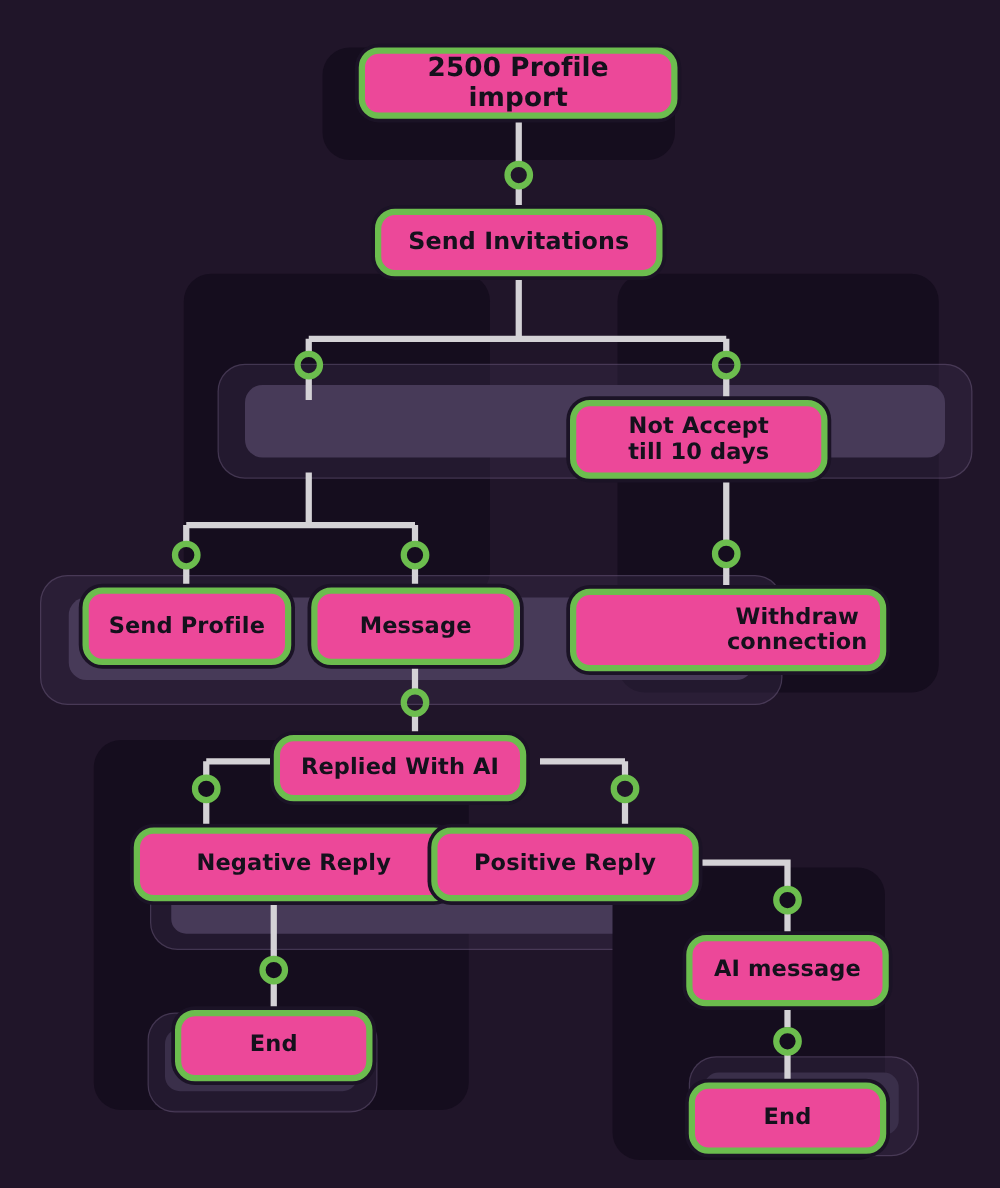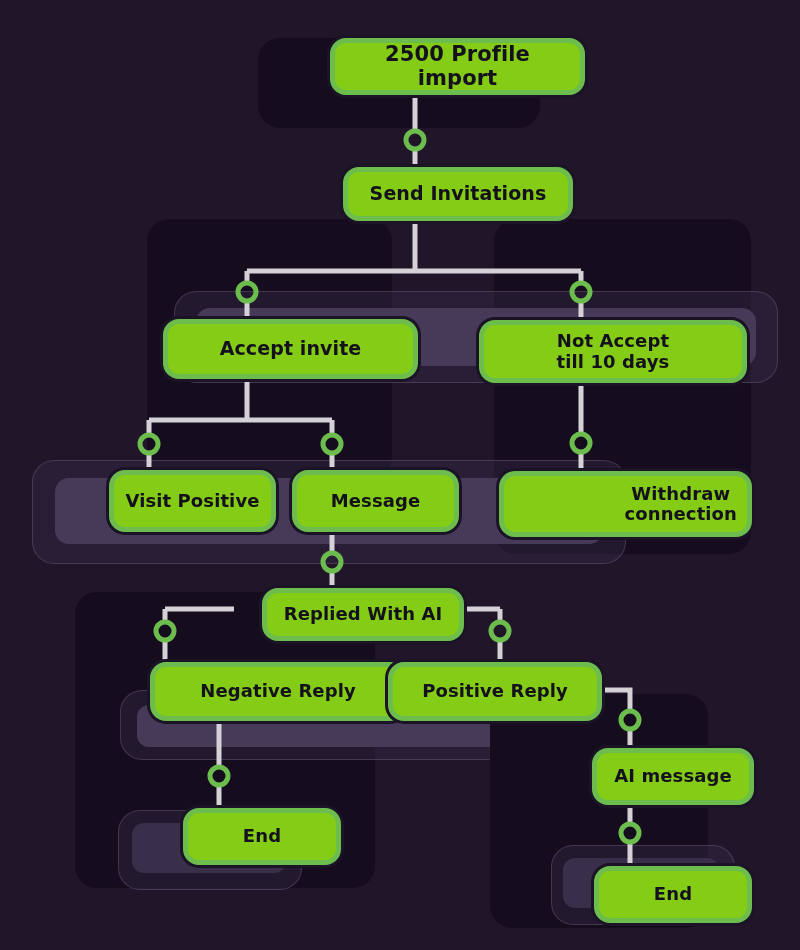--- a/index.html
+++ b/index.html
@@ -44,33 +44,32 @@
     left: 0;
     top: 0;
     width: 800px;
     height: 950px;
   }
 
   
   .node {
     position: absolute;
     box-sizing: border-box;
-    background: #84cc16;
+    background: #ec4899;
     border: 5px solid #6cbd4e;
     border-radius: 16px;
     display: flex;
     align-items: center;
     justify-content: center;
     text-align: center;
     color: #14111c;
     font-weight: bold;
     letter-spacing: 0.1px;
     line-height: 1.12;
     box-shadow: 0 0 0 3px #1b1326;
-    margin-left: 43px;
   }
   .node .label {
     padding: 0 10px;
     white-space: pre-line;
   }
   .n-xl  { font-size: 21px; }
   .n-lg  { font-size: 19px; }
   .n-md  { font-size: 18px; }
 </style>
 </head>
@@ -159,31 +158,28 @@
   </svg>
 
   <div class="node n-xl" style="left:287px; top:38px; width:255px; height:57px;">
     <span class="label">2500 Profile import</span>
   </div>
 
   <div class="node n-lg" style="left:300px; top:167px; width:230px; height:54px;text-align:right;">
     <span class="label">Send Invitations</span>
   </div>
 
-  <div class="node n-lg" style="left:120px; top:319px; width:255px; height:60px;">
-    <span class="label">Accept invite</span>
-  </div>
-
-  <div class="node n-md" style="left:436px; top:320px; width:268px; height:63px;">
+
+  <div class="node n-md" style="left:456px; top:320px; width:206px; height:63px;">
     <span class="label">Not Accept
 till 10 days</span>
   </div>
 
   <div class="node n-md" style="left:66px; top:470px; width:167px; height:62px;">
-    <span class="label">Visit Positive</span>
+    <span class="label">Send Profile</span>
   </div>
 
   <div class="node n-md" style="left:249px; top:470px; width:167px; height:62px;">
     <span class="label">Message</span>
   </div>
 
   <div class="node n-md" style="left:456px; top:471px; width:253px; height:66px;justify-content:flex-end;">
     <span class="label">Withdraw
 connection</span>
   </div>

